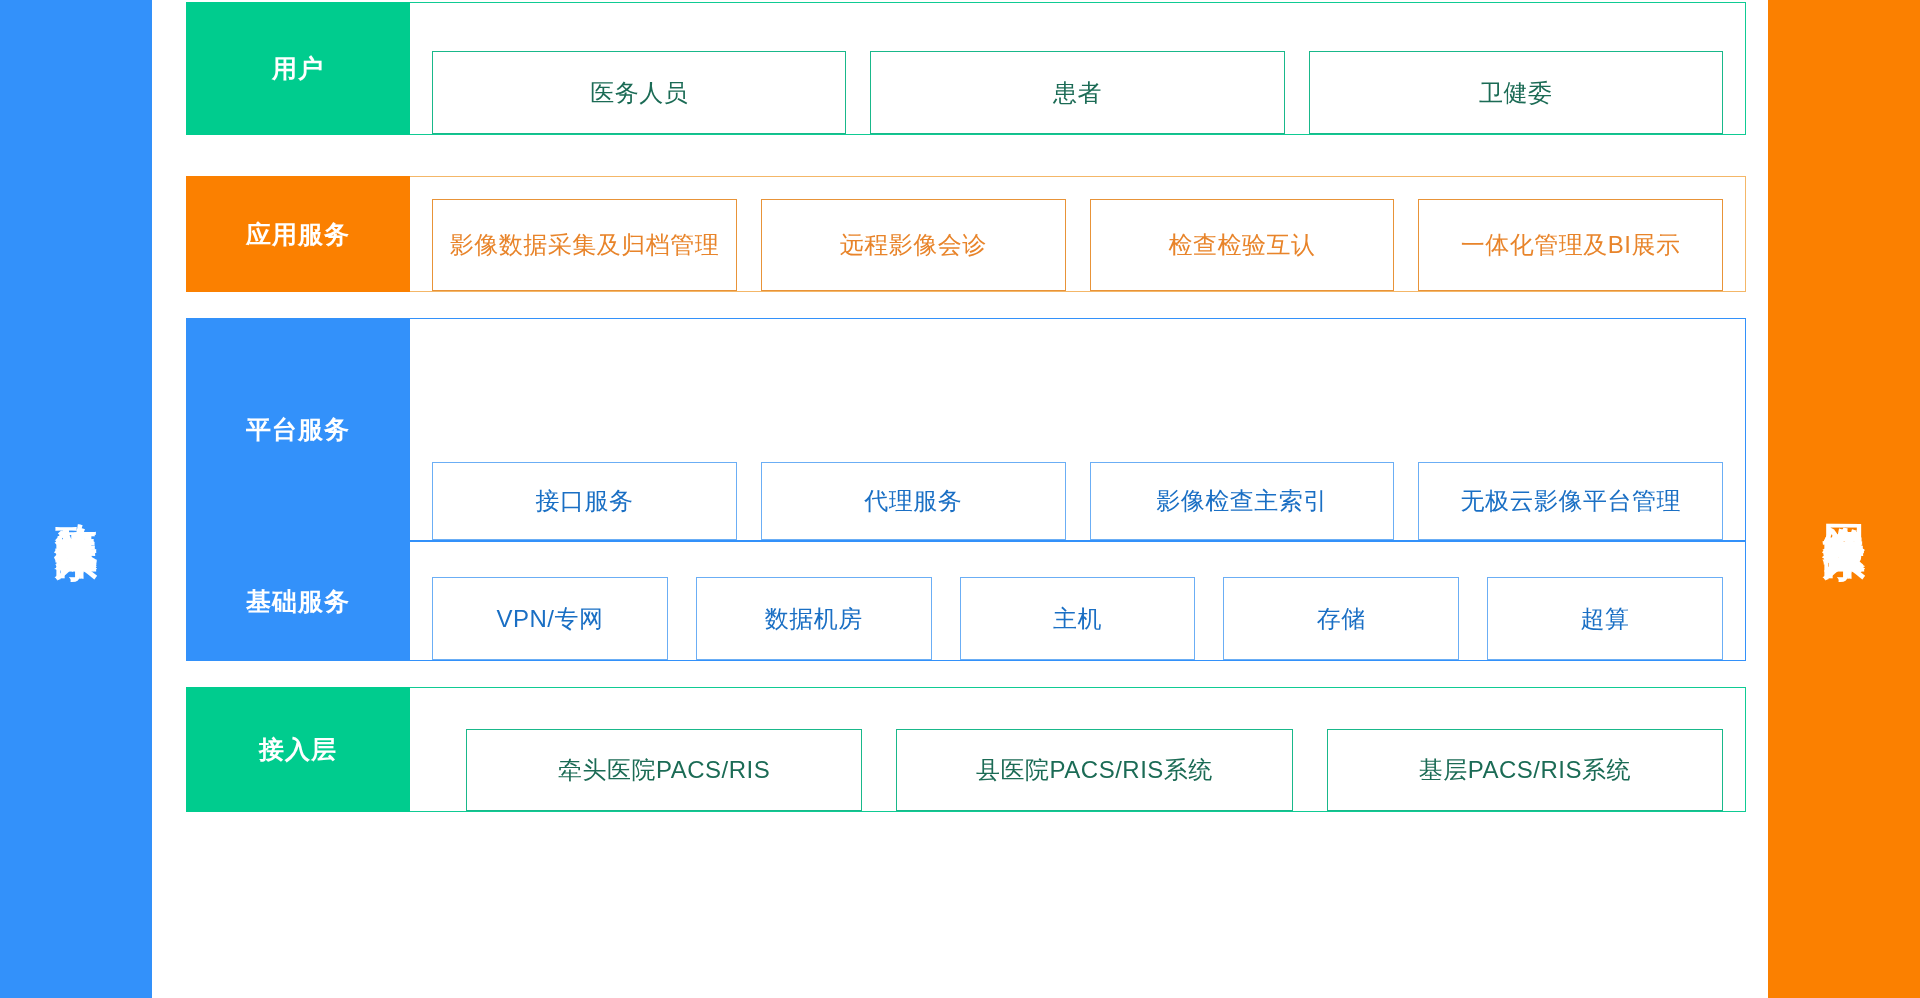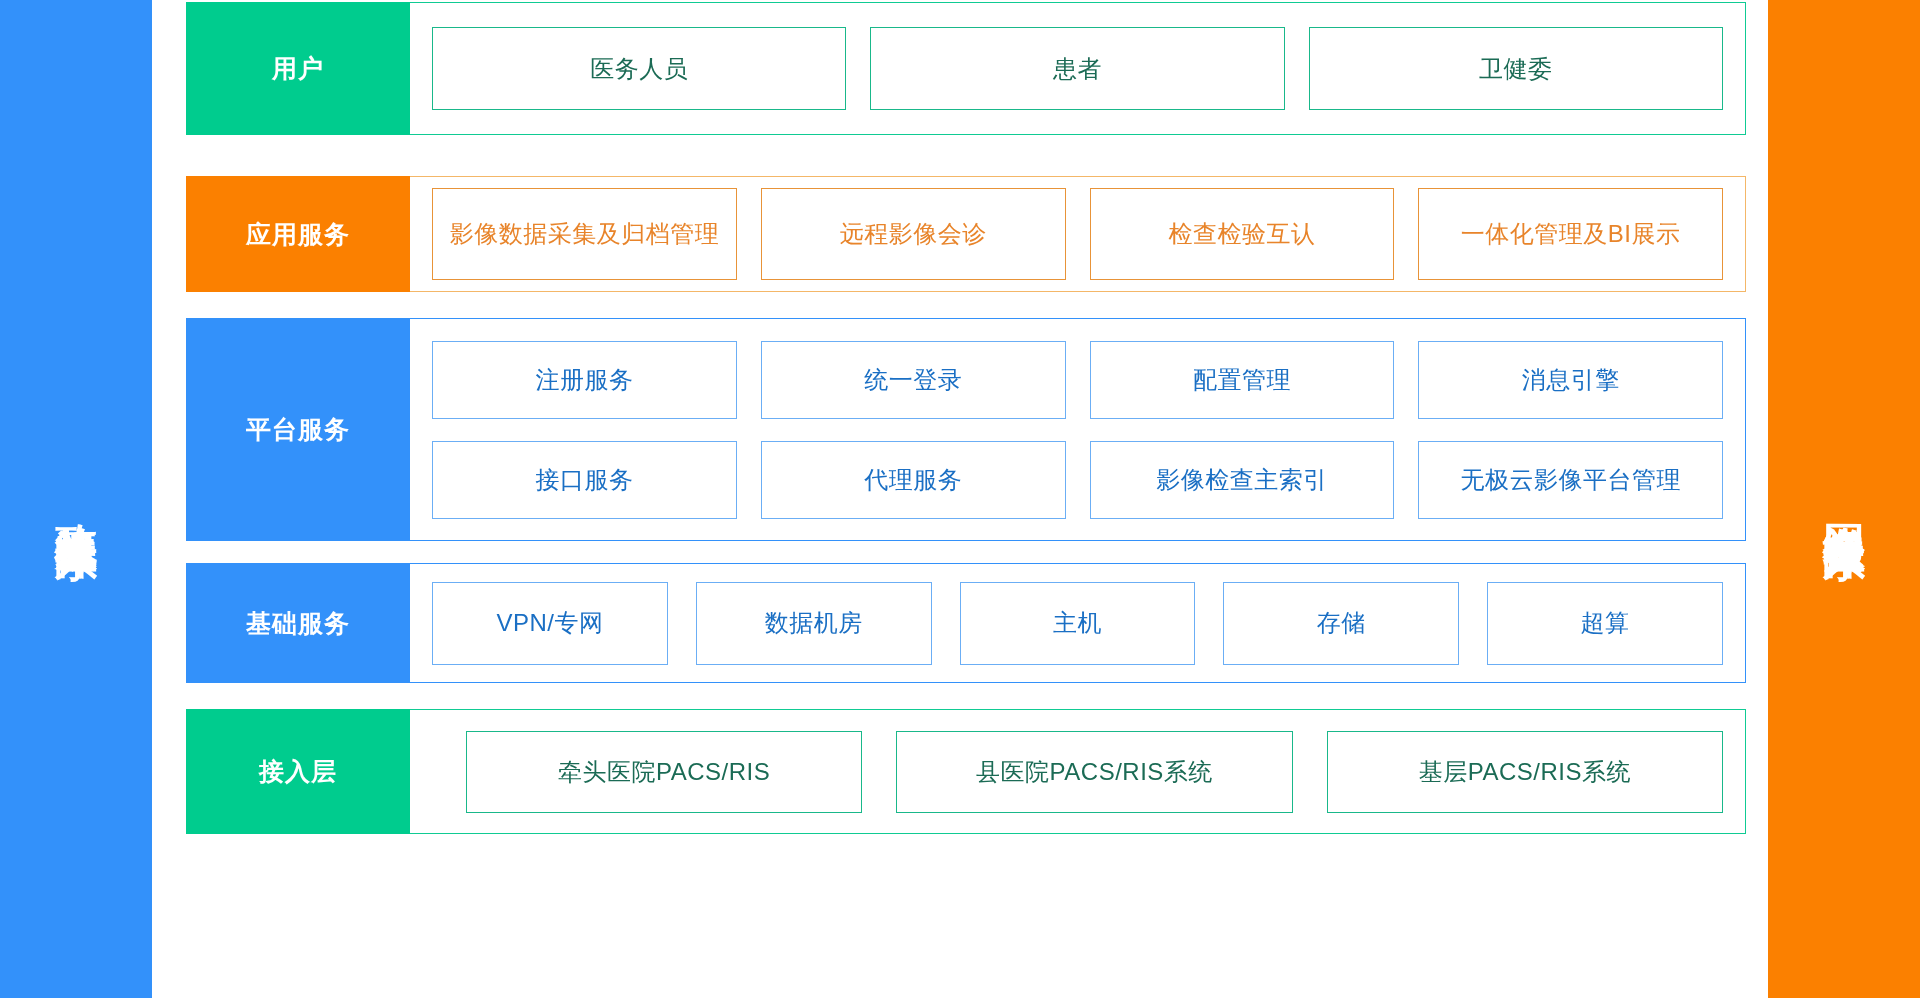--- a/index.html
+++ b/index.html
@@ -75,21 +75,21 @@
     font-weight: bold;
     letter-spacing: 1px;
     margin: -1px 0 -1px -1px;
     user-select: none;
   }
 
   .layer-body {
     flex: 1 1 auto;
     display: flex;
     flex-direction: column;
-    justify-content: center;
+    justify-content: flex-end;
     padding: 0 22px;
     box-sizing: border-box;
   }
 
   .node-row {
     display: flex;
     align-items: stretch;
     justify-content: space-between;
     gap: 24px;
   }
@@ -125,21 +125,21 @@
   
   #layer-user      { height: 133px; margin-top: 2px; }
   #layer-user .node-row { height: 83px; }
 
   #layer-app       { height: 116px; margin-top: 41px; }
   #layer-app .node-row { height: 92px; }
 
   #layer-platform  { height: 223px; margin-top: 26px; }
   #layer-platform .node-row { height: 78px; }
 
-  #layer-infra     { height: 120px; margin-top: 22px; }
+  #layer-infra     { height: 120px; }
   #layer-infra .node-row { height: 83px; gap: 28px; }
 
   #layer-access    { height: 125px; margin-top: 26px; gap: 34px; }
   #layer-access .node-row { height: 82px; gap: 34px; }
 </style>
 </head>
 <body>
 
 <div id="diagram">
 
@@ -173,26 +173,20 @@
           <div class="node">检查检验互认</div>
           <div class="node">一体化管理及BI展示</div>
         </div>
       </div>
     </div>
 
     <div class="layer theme-blue" id="layer-platform">
       <div class="layer-label">平台服务</div>
       <div class="layer-body">
         <div class="node-row">
-          <div class="node">注册服务</div>
-          <div class="node">统一登录</div>
-          <div class="node">配置管理</div>
-          <div class="node">消息引擎</div>
-        </div>
-        <div class="node-row">
           <div class="node">接口服务</div>
           <div class="node">代理服务</div>
           <div class="node">影像检查主索引</div>
           <div class="node">无极云影像平台管理</div>
         </div>
       </div>
     </div>
 
     <div class="layer theme-blue" id="layer-infra">
       <div class="layer-label">基础服务</div>

